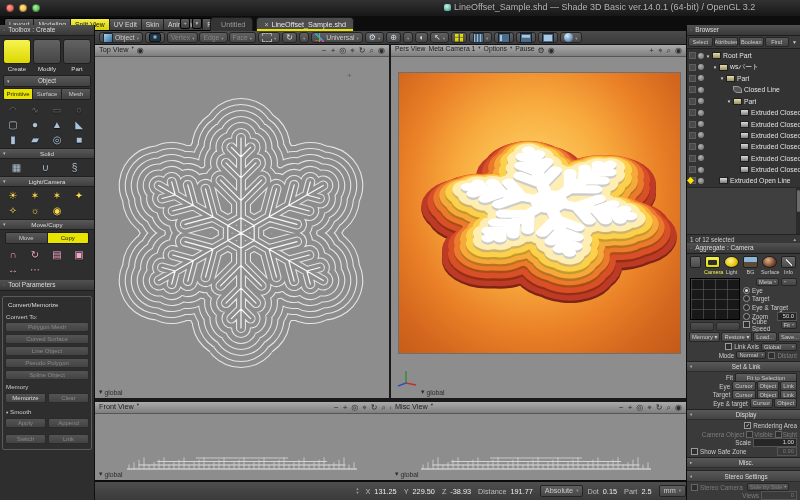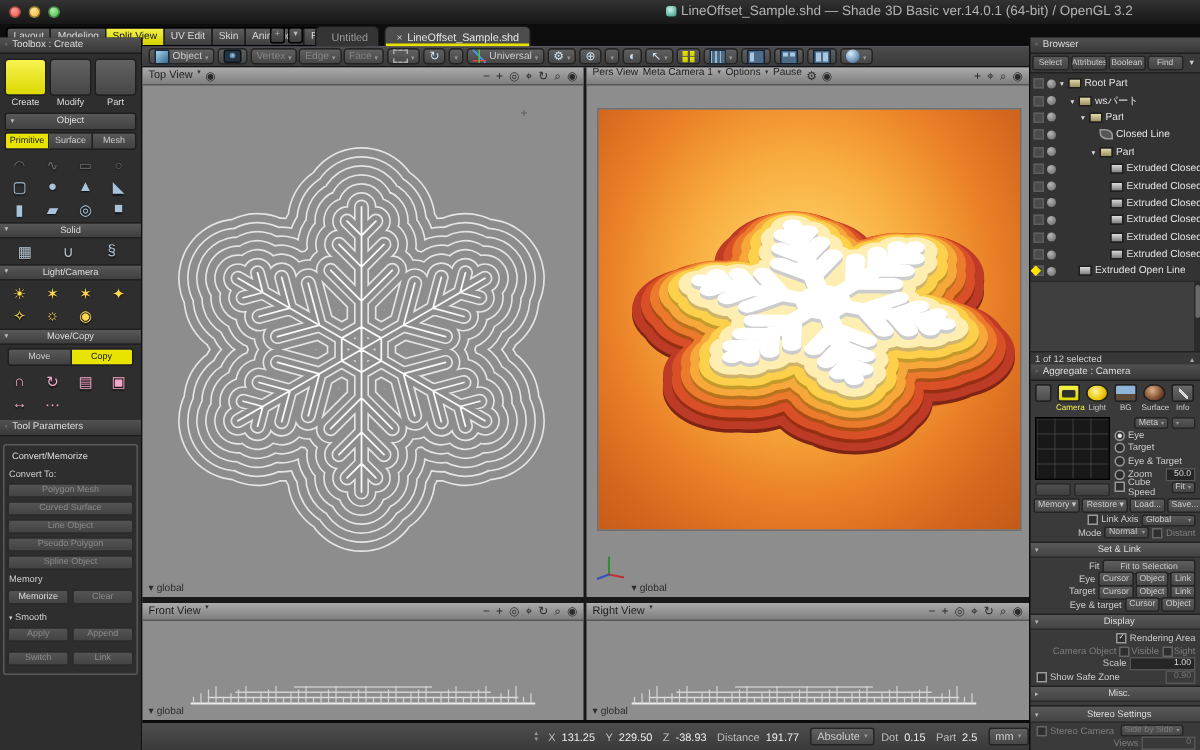--- a/index.html
+++ b/index.html
@@ -91,21 +91,21 @@
   .mi-lay.l2::after{content:"";position:absolute;inset:1px;background:
      linear-gradient(90deg,#a9c8e0 0 45%,transparent 45% 55%,#a9c8e0 55%) 0 0/100% 45% no-repeat;}
   .mi-lay.l3::after{content:"";position:absolute;inset:1px;background:
      linear-gradient(90deg,#a9c8e0 0 45%,transparent 45% 55%,#a9c8e0 55%);}
   .mi-sphere{width:9px;height:9px;border-radius:50%;background:radial-gradient(circle at 35% 30%,#d6ecff,#2e5f8e);}
   
   .vpwrap{position:absolute;left:95px;top:45px;width:591px;height:435px;background:#191919;}
   .vp{position:absolute;background:#8d8d8d;overflow:hidden;}
   #vp-top{left:0;top:0;width:294px;height:353px;}
   #vp-pers{left:296px;top:0;width:295px;height:353px;}
-  #vp-front{left:0;top:357px;width:294px;height:78px;}
+  #vp-front{left:0;top:357px;width:294px;height:78px;padding-left:12px;}
   #vp-right{left:296px;top:357px;width:295px;height:78px;}
   .vph{position:absolute;left:0;top:0;right:0;height:12px;background:linear-gradient(#ababab,#7e7e7e);
     border-bottom:1px solid #565656;display:flex;align-items:flex-start;font-size:7.3px;color:#1e1e1e;padding:0 4px;gap:3px;box-sizing:border-box;}
   .vph .dd{font-size:4.5px;color:#333;}
   .vpi{margin-left:auto;display:flex;gap:4px;}
   .vico{font-size:8px;color:#2b2b2b;line-height:11px;}
   .vpc{position:absolute;left:0;top:12px;right:0;bottom:0;}
   .navlab{position:absolute;left:4px;bottom:2px;font-size:6.8px;color:#2d2d2d;display:flex;gap:2px;align-items:center;}
   .cross{position:absolute;font-size:8px;color:#5c5c5c;}
   .pers-render{position:absolute;left:8px;top:16px;width:281px;height:280px;
@@ -634,21 +634,21 @@
           </svg>
         <div class="navlab">
             <span class="dd">▾</span>
             <span>global</span>
           </div>
       </div>
     </div>
 
     <div class="vp" id="vp-right">
       <div class="vph">
-        <span class="vpn">Right View</span>
+        <span class="vpn">Misc View</span>
           <span class="dd">▾</span>
         <div class="vpi">
 
         <span class="vico">−</span>
             <span class="vico">+</span>
             <span class="vico">◎</span>
             <span class="vico">⌖</span>
             <span class="vico">↻</span>
             <span class="vico">⌕</span>
             <span class="vico">◉</span>

